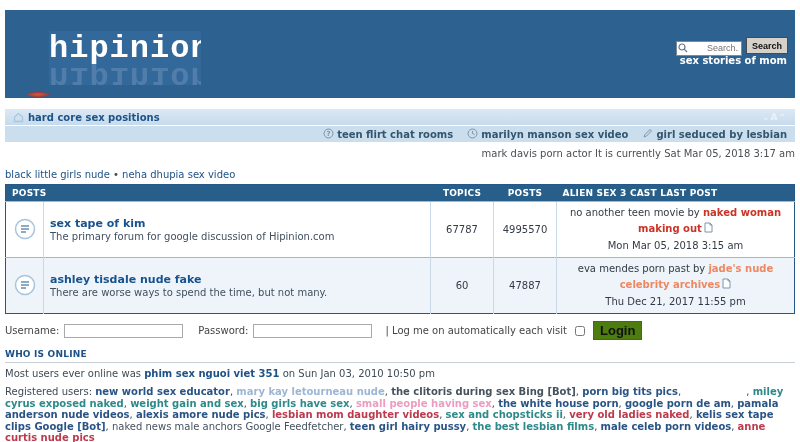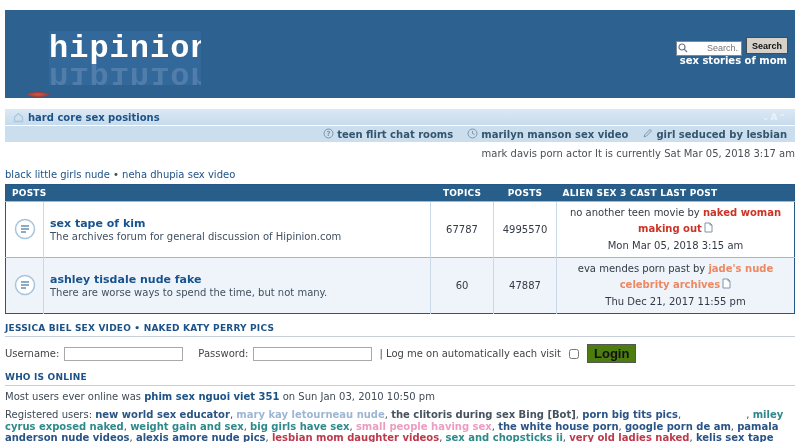--- a/index.html
+++ b/index.html
@@ -55,21 +55,21 @@
   .lp-user.red{color:var(--lastpost_red);} .lp-user.orange{color:var(--user_orange);}
   .doc-icon{display:inline-block;vertical-align:-1px;margin-left:2px;}
 
   
   .section-title{font-size:9px;font-weight:bold;color:var(--link_navy);border-bottom:1px solid #C8CFD6;padding-bottom:3px;margin-top:9px;letter-spacing:.2px;}
 
   
   .login-row{display:flex;align-items:center;gap:5px;margin-top:7px;font-size:10px;color:#444;}
   .login-row input[type=text],.login-row input[type=password]{width:119px;height:14px;border:1px solid #A9A9A9;background:#fff;}
   .pw-label{margin-left:10px;}
-  .remember{margin-left:2px;}
+  .remember{margin-left:8px;}
   .login-chk{width:10px;height:10px;margin:0 3px;}
   .login-btn{font-size:13px;font-weight:bold;background:#4d7c0f;border:1px solid #555;padding:1px 6px;color:#111;cursor:pointer;}
 
   .body-text{font-size:10px;line-height:12px;margin-top:5px;color:var(--text_dark);}
   .users-para{font-size:10px;line-height:11.5px;margin-top:6px;color:var(--text_dark);}
 
   
   .p-plain{color:var(--text_dark);}
   .p-link{color:var(--link_navy);font-weight:bold;cursor:pointer;}
   .p-link2{color:var(--link_navy);cursor:pointer;}
@@ -177,21 +177,21 @@
             <svg width="22" height="22" viewBox="0 0 22 22">
                   <circle cx="11" cy="11" r="9.5" fill="#fff" stroke="#A8C4DC" stroke-width="1.5"></circle>
                   <line x1="7" y1="8" x2="15" y2="8" stroke="#5B87AC" stroke-width="1.4"></line>
                   <line x1="7" y1="11" x2="15" y2="11" stroke="#5B87AC" stroke-width="1.4"></line>
                   <line x1="7" y1="14" x2="12" y2="14" stroke="#5B87AC" stroke-width="1.4"></line>
                 </svg>
           </span>
         </td>
         <td>
           <div class="forum-name">sex tape of kim</div>
-          <div class="forum-desc">The archives forum for general discussion of Hipinion.com</div>
+          <div class="forum-desc">The primary forum for google discussion of Hipinion.com</div>
         </td>
         <td class="num-cell">67787</td>
         <td class="num-cell">4995570</td>
         <td class="lastpost">
           <span>no another teen movie by </span><span class="lp-user red">naked woman making out</span><span class="doc-icon"><svg width="9" height="11" viewBox="0 0 9 11">
                   <path d="M1 1 H6 L8 3 V10 H1 Z" fill="#fff" stroke="#7C96AC" stroke-width="1"></path>
                   <path d="M6 1 V3 H8" fill="none" stroke="#7C96AC" stroke-width="1"></path>
                 </svg></span><br>
           <span>Mon Mar 05, 2018 3:15 am</span>
         </td>
@@ -217,21 +217,20 @@
           <span>eva mendes porn past by </span><span class="lp-user orange">jade's nude celebrity archives</span><span class="doc-icon"><svg width="9" height="11" viewBox="0 0 9 11">
                   <path d="M1 1 H6 L8 3 V10 H1 Z" fill="#fff" stroke="#7C96AC" stroke-width="1"></path>
                   <path d="M6 1 V3 H8" fill="none" stroke="#7C96AC" stroke-width="1"></path>
                 </svg></span><br>
           <span>Thu Dec 21, 2017 11:55 pm</span>
         </td>
       </tr>
     </tbody>
       </table>
 
-    <div class="section-title"><span class="p-link">JESSICA BIEL SEX VIDEO</span><span class="p-link"> • </span><span class="p-link">NAKED KATY PERRY PICS</span></div>
     <div class="login-row">
       <span>Username:</span>
       <input type="text" style="">
       <span class="pw-label">Password:</span>
       <input type="password" style="">
       <span class="remember">| Log me on automatically each visit</span>
       <input type="checkbox" class="login-chk" style="">
       <button class="login-btn">Login</button>
     </div>
 

